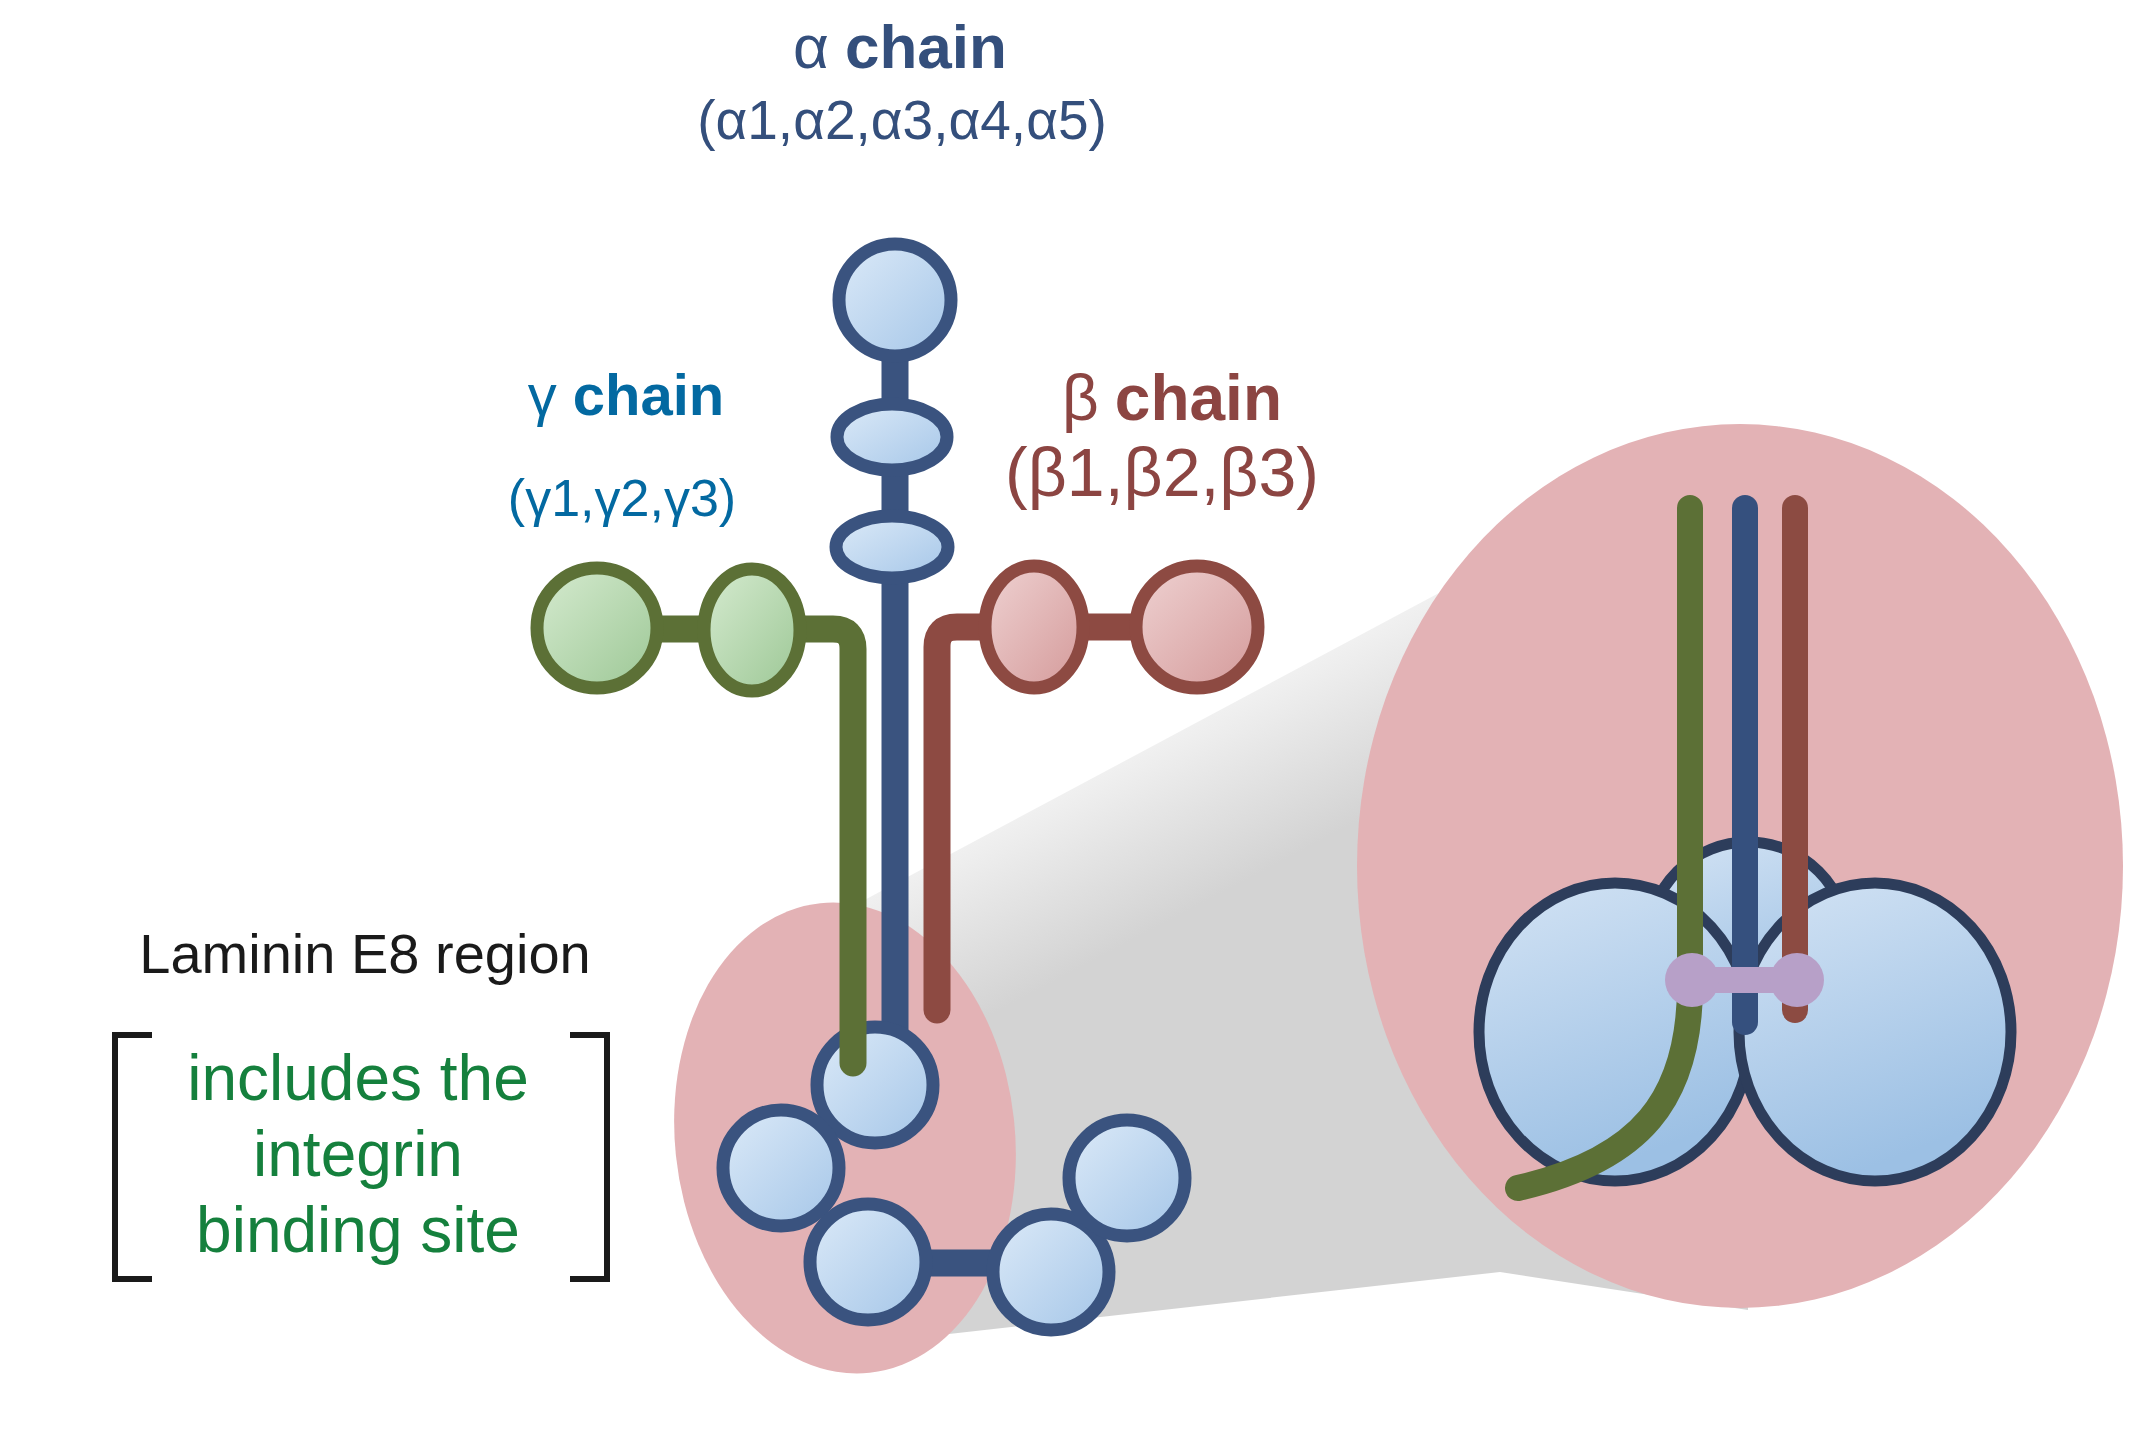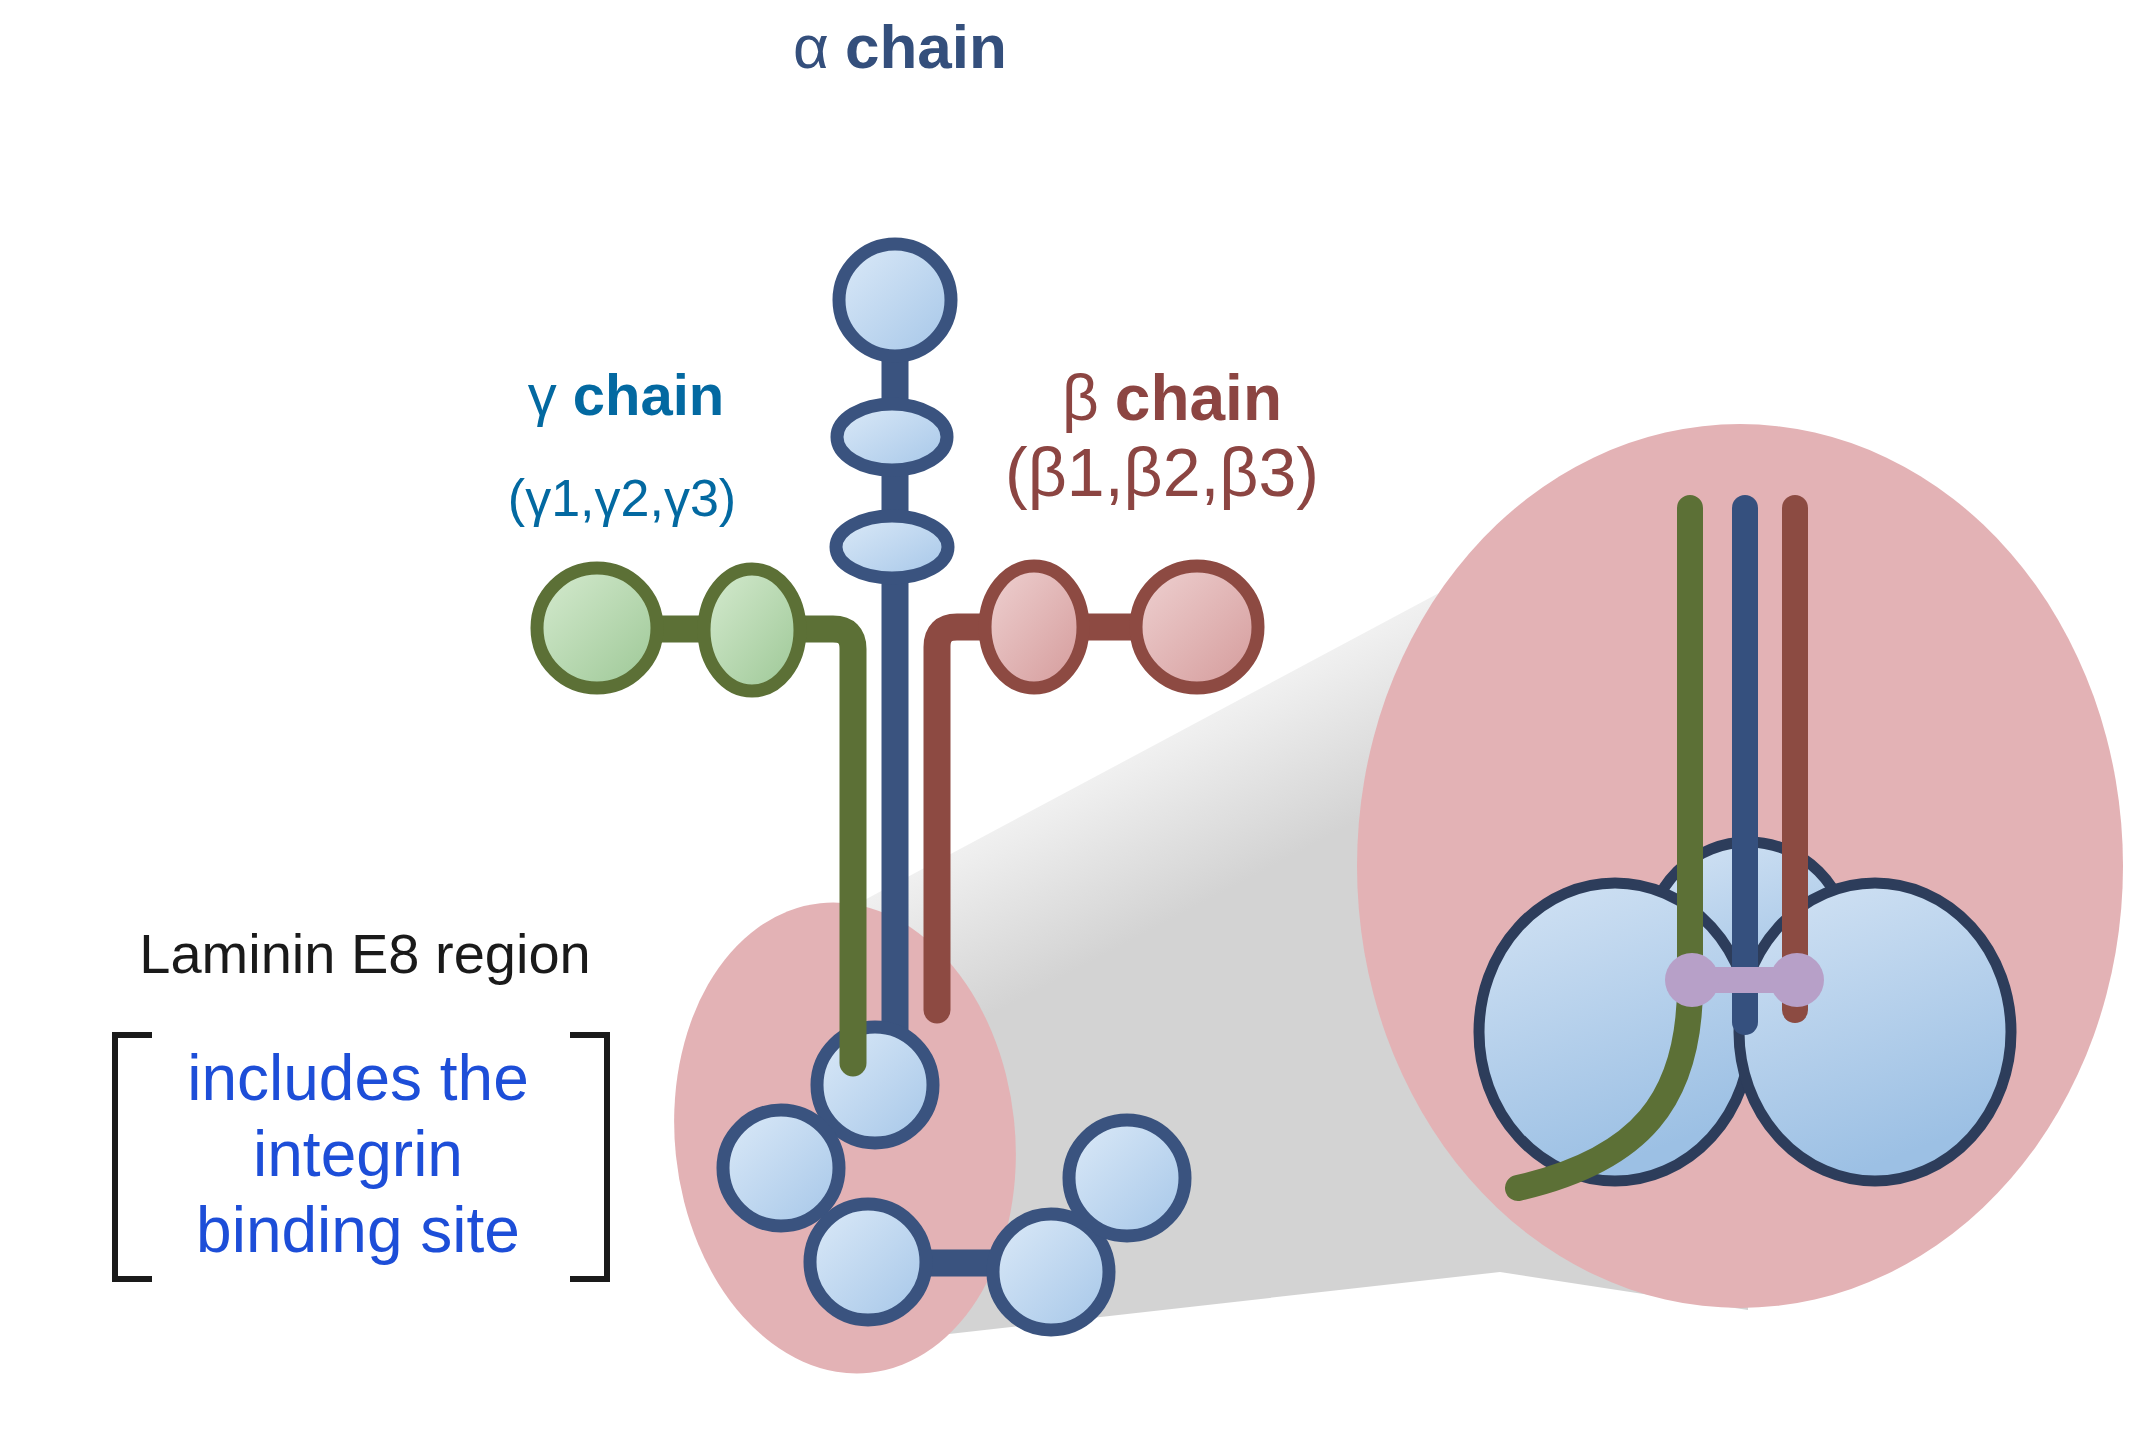--- a/index.html
+++ b/index.html
@@ -12,21 +12,21 @@
   }
   #shapes{position:absolute;left:0;top:0;}
   .label{position:absolute;transform:translateX(-50%);white-space:nowrap;text-align:center;}
   .chain-title{font-size:62px;font-weight:400;line-height:1;}
   .chain-title .word{font-weight:700;margin-left:16px;}
   .chain-sub{font-size:55px;font-weight:400;line-height:1;}
   .alpha{color:#344F7C;}
   .gamma{color:#0369a1;}
   .beta{color:#8C4542;}
   .e8-heading{font-size:56px;color:#1A1A1A;line-height:1;}
-  .bracket-lines{font-size:64px;color:#1d4ed8;line-height:76px;}
+  .bracket-lines{font-size:64px;color:#15803d;line-height:76px;}
   .bracket{position:absolute;width:34px;height:238px;
     border-top:6px solid #1A1A1A;border-bottom:6px solid #1A1A1A;}
   .bracket-left{left:112px;top:1032px;border-left:6px solid #1A1A1A;}
   .bracket-right{left:570px;top:1032px;border-right:6px solid #1A1A1A;}
 </style>
 </head>
 <body>
 
 <div id="stage">
 
@@ -109,20 +109,21 @@
         <path d="M1692,980 H1797" stroke="#B7A0C8" stroke-width="26"></path>
         <circle cx="1692" cy="980" r="27"></circle>
         <circle cx="1797" cy="980" r="27"></circle>
       </g>
     </g>
   </svg>
 
   <div class="label chain-title alpha" style="left:900px;top:16px;">
     <span class="sym">α</span><span class="word">chain</span>
   </div>
+  <div class="label chain-sub alpha" style="left:902px;top:93px;">(α1,α2,α3,α4,α5)</div>
 
   <div class="label chain-title gamma" style="left:626px;top:366px;font-size:58px;">
     <span class="sym">γ</span><span class="word">chain</span>
   </div>
   <div class="label chain-sub gamma" style="left:622px;top:436px;font-size:52px;margin-top:36px;">(γ1,γ2,γ3)</div>
 
   <div class="label chain-title beta" style="left:1172px;top:366px;font-size:64px;">
     <span class="sym">β</span><span class="word">chain</span>
   </div>
   <div class="label chain-sub beta" style="left:1162px;top:438px;font-size:68px;">(β1,β2,β3)</div>

